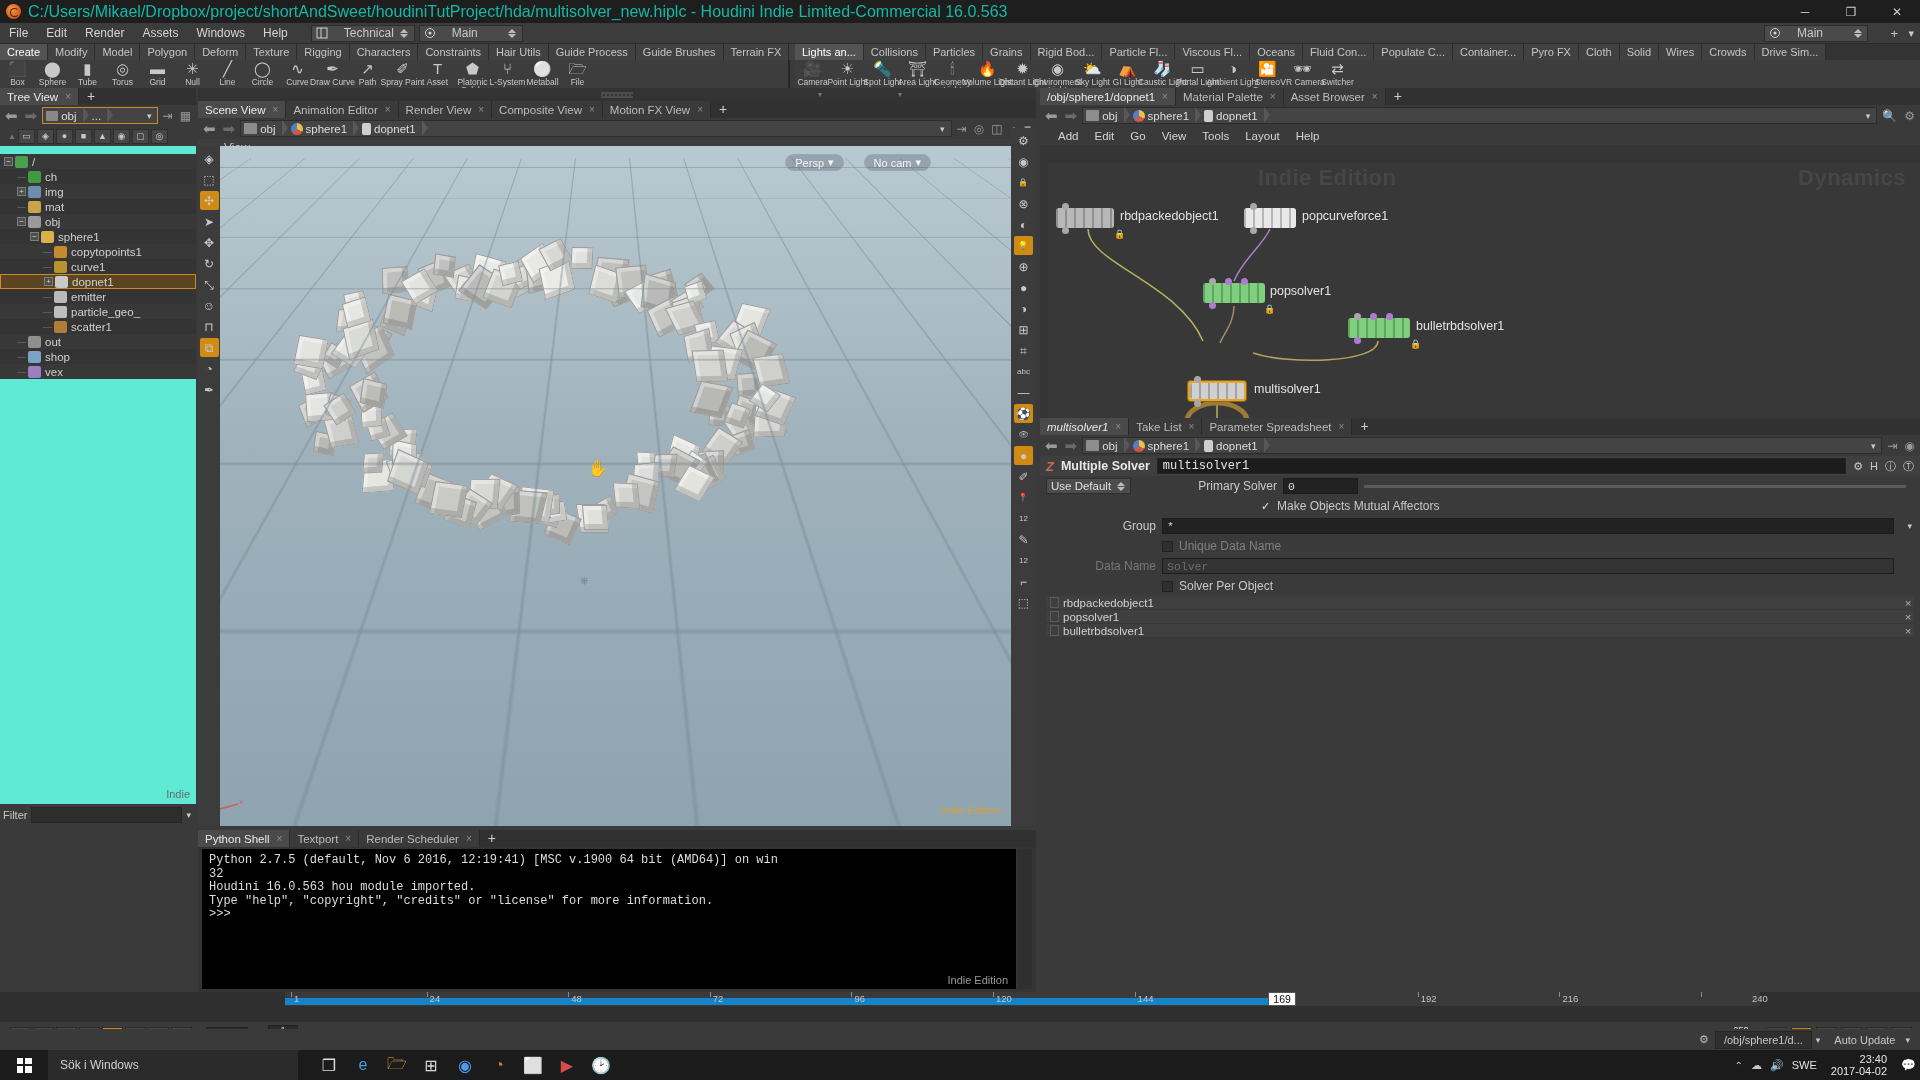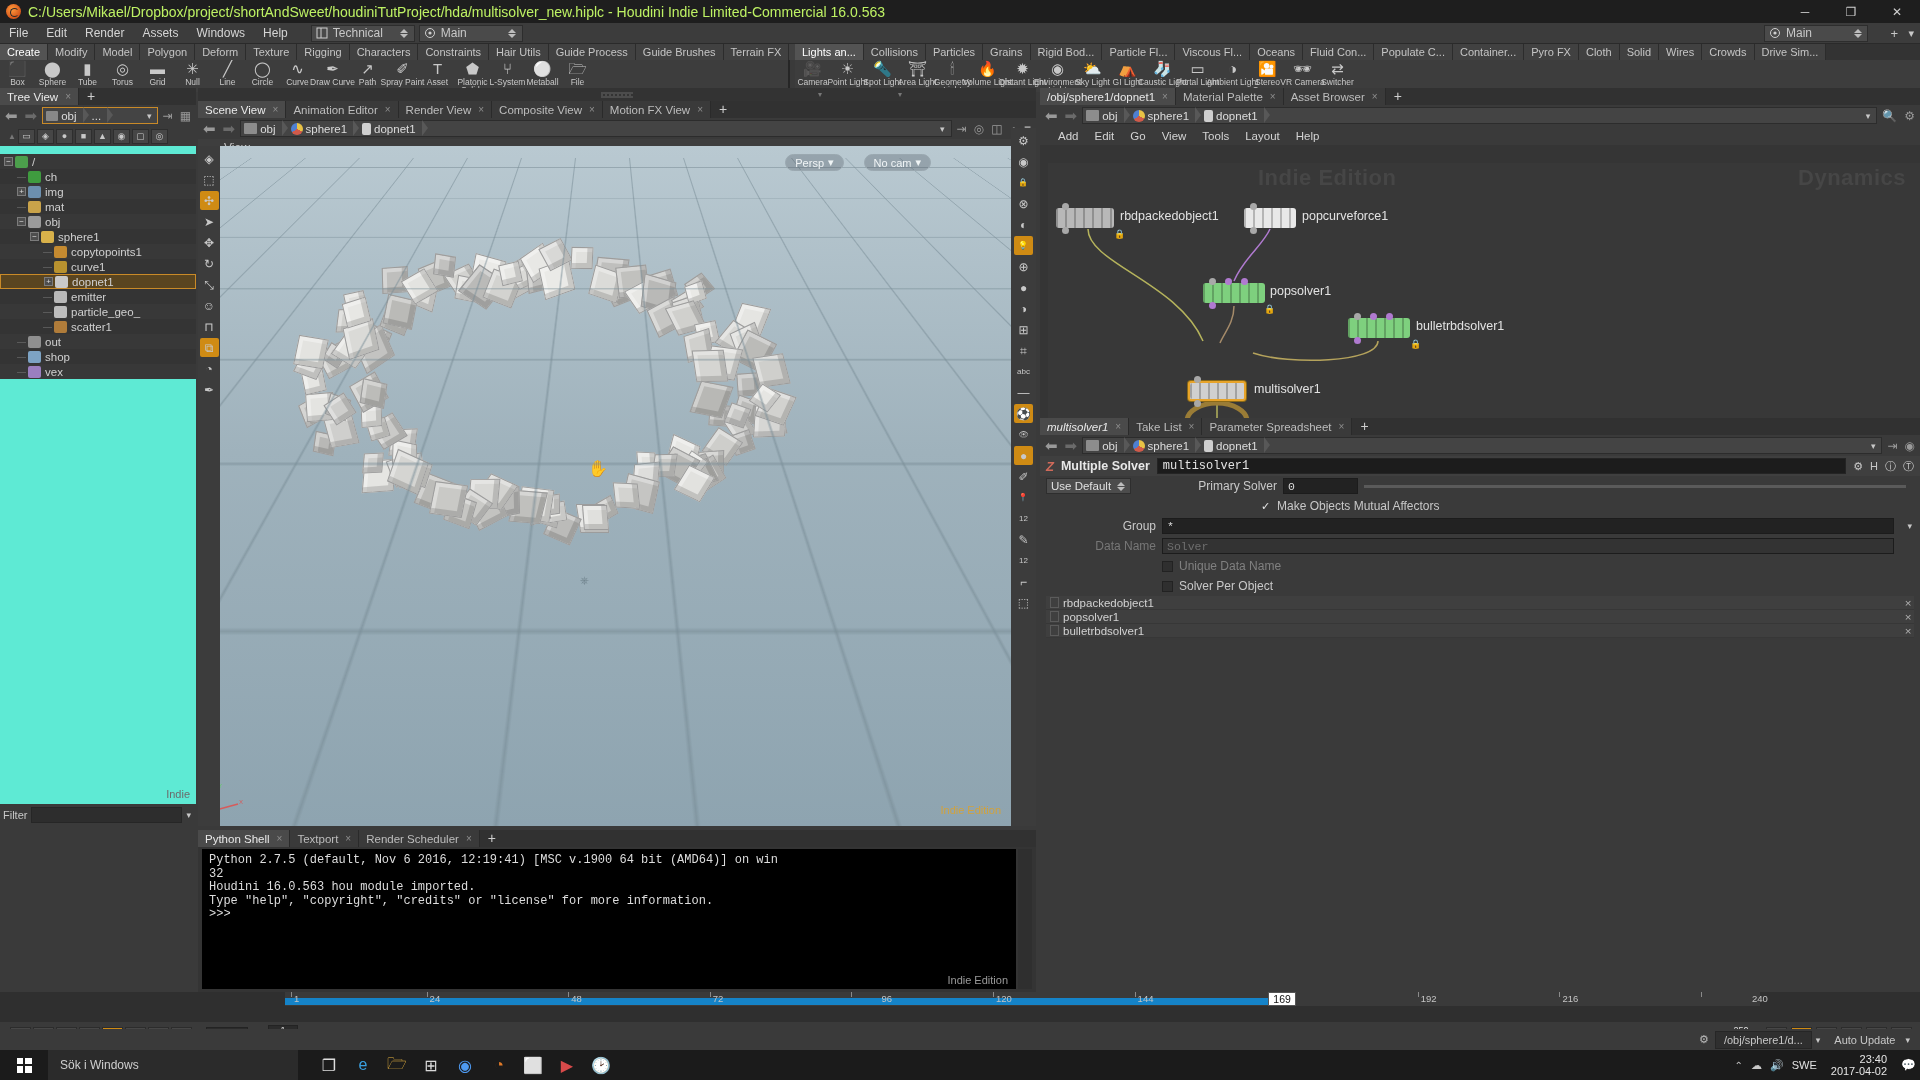--- a/index.html
+++ b/index.html
@@ -20,36 +20,36 @@
   }
   .title-icon {
     width:15px; height:15px; margin-left:6px; margin-right:7px;
     border-radius:50%; background:radial-gradient(circle at 40% 35%, #ff9a3c, #d4541a 70%);
     position:relative; flex:none;
   }
   .title-icon:after{
     content:""; position:absolute; left:4px; top:4px; width:7px;height:7px;
     border-radius:50%; border:1.5px solid #2b2b2b; border-right-color:transparent;
   }
-  .title-text { font-size:14px; color:#bef264; white-space:nowrap; }
+  .title-text { font-size:16px; color:#14b8a6; white-space:nowrap; }
   .win-buttons { position:absolute; right:0; top:0; height:23px; display:flex; }
   .win-btn { width:46px; height:23px; display:flex; align-items:center; justify-content:center;
              color:#d0d0d0; font-size:12px; }
 
   
   .menubar {
     position:absolute; left:0; top:23px; width:1920px; height:21px;
     background:#3c3c3c; display:flex; align-items:center; border-bottom:1px solid #2a2a2a;
   }
   .menu-item { padding:0 9px; line-height:21px; font-size:12px; color:#d5d5d5; }
   .desk-sel {
     height:17px; margin-left:14px; background:#4a4a4a; border:1px solid #2d2d2d;
     display:flex; align-items:center; padding:0 4px; min-width:104px; position:relative;
   }
-  .desk-sel .lbl { font-size:12px; padding-left:5px; }
+  .desk-sel .lbl { font-size:12px; padding-left:16px; }
   .spin { width:11px; height:15px; margin-left:auto; display:flex; flex-direction:column;
           align-items:center; justify-content:center; gap:1px; }
   .spin i { border-left:4px solid transparent; border-right:4px solid transparent; display:block; }
   .spin i.up { border-bottom:4px solid #bdbdbd; }
   .spin i.dn { border-top:4px solid #bdbdbd; }
   .gl-ico { width:12px; height:12px; flex:none; }
 
   
   .shelf-tabs {
     position:absolute; top:44px; height:16px; display:flex; align-items:stretch;
@@ -1042,28 +1042,28 @@
       <span style="font-size:12px">Make Objects Mutual Affectors</span>
     </div>
 
     <div class="prow">
       <div class="plabel" style="width:110px">Group</div>
       <div class="pfield" style="flex:1;margin-right:20px">*</div>
       <span style="font-size:9px;position:absolute;right:8px">▾</span>
     </div>
 
     <div class="prow">
-      <div class="plabel dim" style="width:110px">Data Name</div>
-      <div class="pfield" style="flex:1;margin-right:20px;color:#6e6e6e;background:#333">Solver</div>
-    </div>
-
-    <div class="prow">
       <div style="width:110px"></div>
       <span class="pcheck off"></span>
       <span style="font-size:12px;color:#808080">Unique Data Name</span>
+    </div>
+
+    <div class="prow">
+      <div class="plabel dim" style="width:110px">Data Name</div>
+      <div class="pfield" style="flex:1;margin-right:20px;color:#6e6e6e;background:#333">Solver</div>
     </div>
 
     <div class="prow">
       <div style="width:110px"></div>
       <span class="pcheck off"></span>
       <span style="font-size:12px">Solver Per Object</span>
     </div>
 
     <div id="input-ops">
         <div class="plist-row">
@@ -1089,21 +1089,21 @@
         <div class="tl-fill" style="width: 67.6%;"></div>
         <div class="tl-tickline" style="left: 0.4%;"></div>
         <div class="tl-tick" style="left: calc(0.4% + 3px);">1</div>
         <div class="tl-tickline" style="left: 9.6%;"></div>
         <div class="tl-tick" style="left: calc(9.6% + 3px);">24</div>
         <div class="tl-tickline" style="left: 19.2%;"></div>
         <div class="tl-tick" style="left: calc(19.2% + 3px);">48</div>
         <div class="tl-tickline" style="left: 28.8%;"></div>
         <div class="tl-tick" style="left: calc(28.8% + 3px);">72</div>
         <div class="tl-tickline" style="left: 38.4%;"></div>
-        <div class="tl-tick" style="left: calc(38.4% + 3px); margin-left: 27px;">96</div>
+        <div class="tl-tick" style="left: calc(38.4% + 3px);">96</div>
         <div class="tl-tickline" style="left: 48%;"></div>
         <div class="tl-tick" style="left: calc(48% + 3px);">120</div>
         <div class="tl-tickline" style="left: 57.6%;"></div>
         <div class="tl-tick" style="left: calc(57.6% + 3px);">144</div>
         <div class="tl-tickline" style="left: 67.2%;"></div>
         <div class="tl-tick" style="left: calc(67.2% + 3px);">168</div>
         <div class="tl-tickline" style="left: 76.8%;"></div>
         <div class="tl-tick" style="left: calc(76.8% + 3px);">192</div>
         <div class="tl-tickline" style="left: 86.4%;"></div>
         <div class="tl-tick" style="left: calc(86.4% + 3px);">216</div>

